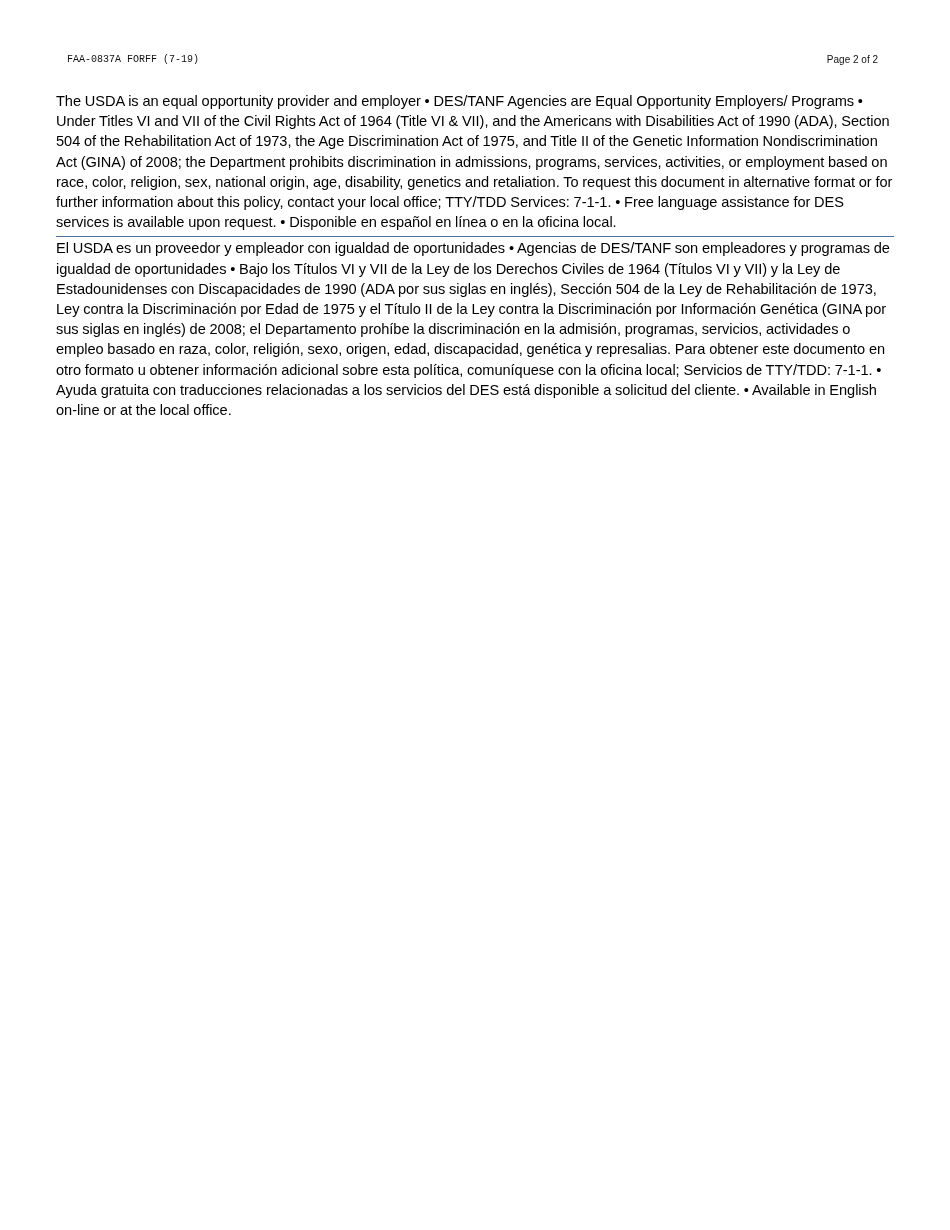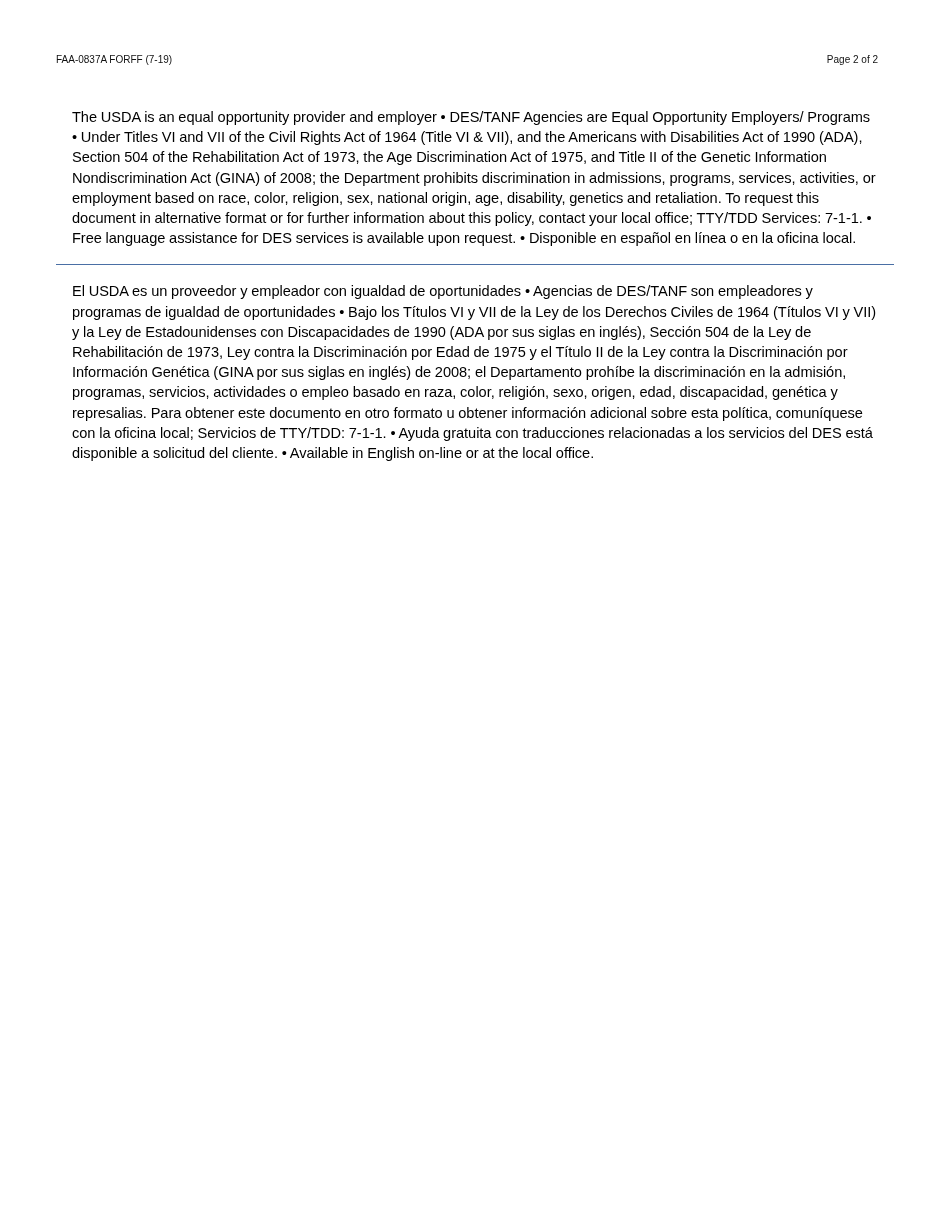--- a/index.html
+++ b/index.html
@@ -20,36 +20,37 @@
       top: 53px;
       left: 56px;
       right: 56px;
       height: 14px;
       font-size: 10px;
       line-height: 14px;
       color: #111111;
     }
     .form-id {
       position: absolute;
-      left: 0;
+      left: 11px;
       top: 0;
+      font-family: Liberation Mono, monospace;
     }
     .page-number {
       position: absolute;
       right: 16px;
       top: 0;
     }
     .content {
       position: absolute;
       top: 91px;
       left: 56px;
       width: 838px;
     }
     .para {
-      margin: 16px;
+      margin: 0;
       font-size: 14.6px;
       line-height: 20.2px;
       letter-spacing: -0.05px;
       word-spacing: -0.2px;
     }
     .divider {
       height: 0;
       border: none;
       border-top: 1.3px solid #4a6fa5;
       margin: 4px 0 1px 0;

